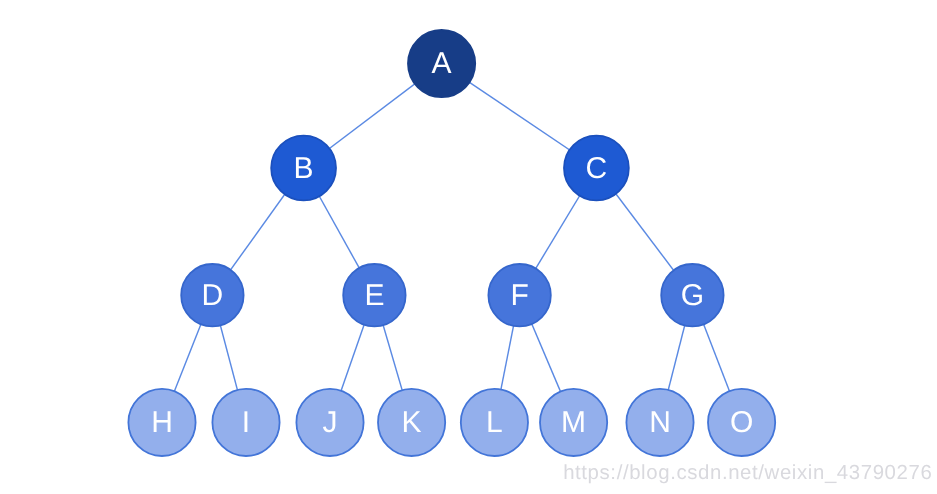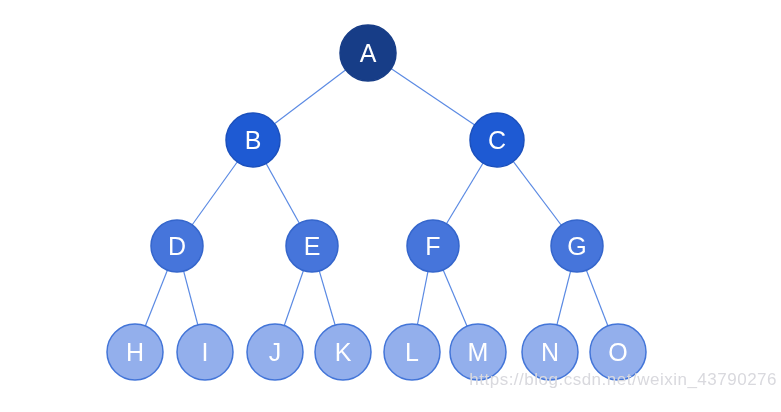--- a/index.html
+++ b/index.html
@@ -17,21 +17,21 @@
   }
   svg { display: block; }
   .node-label {
     font-family: "Liberation Sans", sans-serif;
     font-size: 25px;
     fill: #ffffff;
   }
   .watermark {
     position: absolute;
     right: 4px;
-    bottom: 22px;
+    bottom: 8px;
     font-family: "Liberation Sans", sans-serif;
     font-size: 17px;
     letter-spacing: 0.5px;
     pointer-events: none;
     user-select: none;
   }
 </style>
 </head>
 <body>
 

